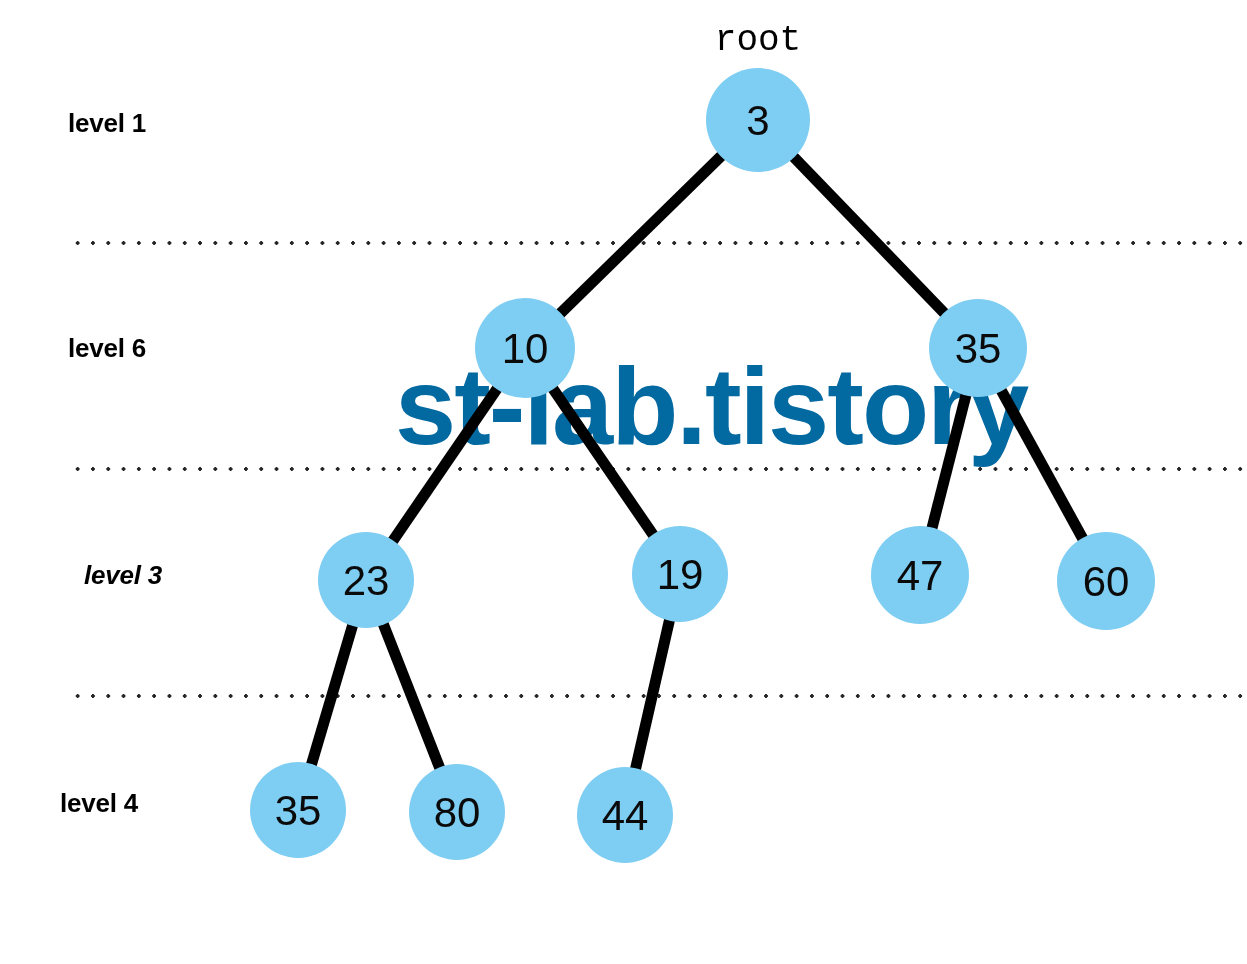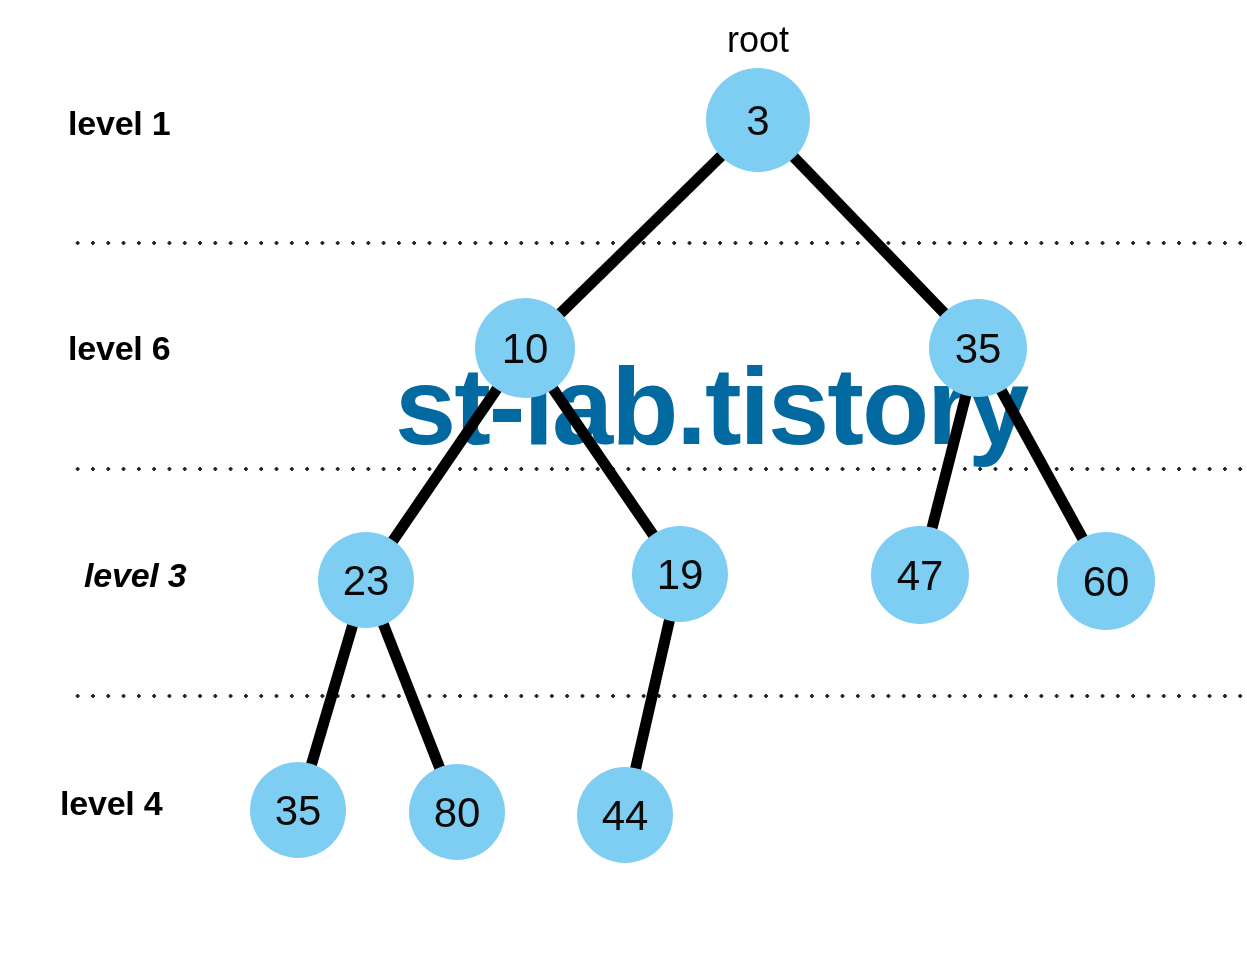--- a/index.html
+++ b/index.html
@@ -19,21 +19,21 @@
   }
   #tree-svg {
     position: absolute;
     left: 0;
     top: 0;
     width: 1247px;
     height: 964px;
   }
   .level-label {
     position: absolute;
-    font-size: 34px;
+    font-size: 26px;
     font-weight: 700;
     color: #000000;
     letter-spacing: -0.2px;
     white-space: nowrap;
     transform: translateY(-50%);
   }
   .root-label {
     position: absolute;
     font-size: 36px;
     font-weight: 400;
@@ -82,21 +82,21 @@
       <div class="dot-row" style="top: 696px;"></div>
     </div>
 
   <div id="level-labels">
       <div class="level-label" style="left: 68px; top: 123px;">level 1</div>
       <div class="level-label" style="left: 68px; top: 348px;">level 6</div>
       <div class="level-label" style="left: 84px; top: 575px; font-style: italic;">level 3</div>
       <div class="level-label" style="left: 60px; top: 803px;">level 4</div>
     </div>
 
-  <div class="root-label" id="root-label-el" style="left: 758px; top: 40px;">root</div>
+  <div class="root-label" id="root-label-el" style="left: 758px; top: 40px; font-family: Liberation Mono, monospace;">root</div>
 
   <svg id="tree-svg" viewBox="0 0 1247 964" xmlns="http://www.w3.org/2000/svg">
     <g id="edges-group">
         <line x1="758" y1="120" x2="525" y2="348" stroke="#000000" stroke-width="11" stroke-linecap="butt"></line>
         <line x1="758" y1="120" x2="978" y2="348" stroke="#000000" stroke-width="11" stroke-linecap="butt"></line>
         <line x1="525" y1="348" x2="366" y2="580" stroke="#000000" stroke-width="11" stroke-linecap="butt"></line>
         <line x1="525" y1="348" x2="680" y2="574" stroke="#000000" stroke-width="11" stroke-linecap="butt"></line>
         <line x1="978" y1="348" x2="920" y2="575" stroke="#000000" stroke-width="11" stroke-linecap="butt"></line>
         <line x1="978" y1="348" x2="1106" y2="581" stroke="#000000" stroke-width="11" stroke-linecap="butt"></line>
         <line x1="366" y1="580" x2="298" y2="810" stroke="#000000" stroke-width="11" stroke-linecap="butt"></line>

